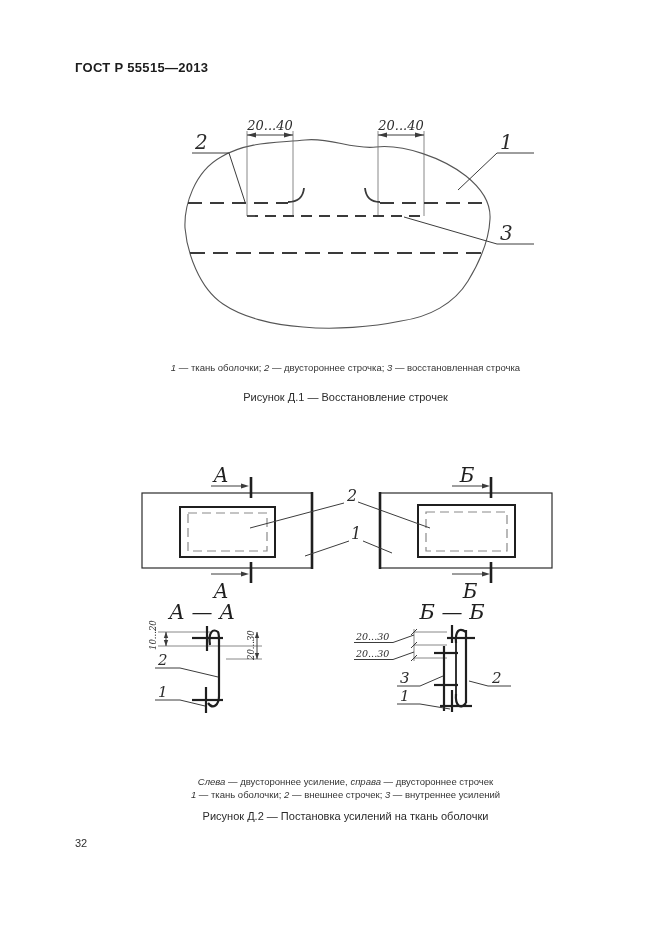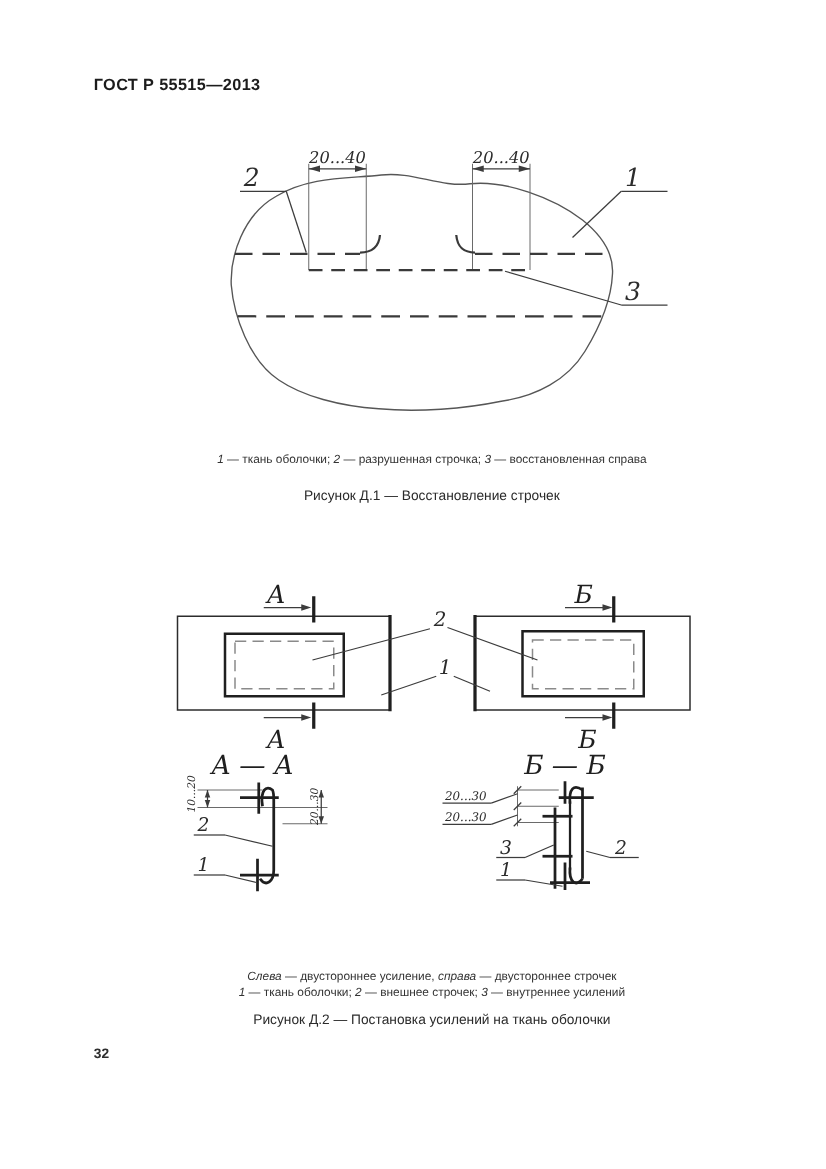--- a/index.html
+++ b/index.html
@@ -1,20 +1,20 @@
 <!DOCTYPE html>
 <html><head>
 <meta charset="utf-8">
 <style>
   html,body{margin:0;padding:0;background:#ffffff;}
   .page{position:relative;width:661px;height:935px;background:#ffffff;overflow:hidden;
         font-family:"Liberation Sans",sans-serif;color:#2e2e2e;}
   .header{position:absolute;left:75px;top:60px;font-size:13px;font-weight:bold;
           letter-spacing:.3px;color:#1c1c1c;}
-  .pagenum{position:absolute;left:75px;top:837px;font-size:11px;color:#2e2e2e;font-weight:bold;}
+  .pagenum{position:absolute;left:75px;top:837px;font-size:11px;color:#2e2e2e;}
   .cap{position:absolute;left:15px;width:661px;text-align:center;color:#333;}
   .cap.small{font-size:9.5px;line-height:13px;}
   .cap.ftitle{font-size:11px;color:#2b2b2b;}
   .lgn{font-style:italic;}
   svg{position:absolute;overflow:visible;}
   
   .dim{font:italic 13px "DejaVu Serif",serif;fill:#2c2c2c;}
   .dims{font:italic 8.5px "DejaVu Serif",serif;fill:#2c2c2c;}
   .dimsb{font:italic 9.5px "DejaVu Serif",serif;fill:#2c2c2c;}
   .co{font:italic 20px "DejaVu Serif",serif;fill:#2c2c2c;}
@@ -81,21 +81,21 @@
       <path class="mid" d="M 497,153 L 458,190" stroke-width="0.9"></path>
     </g>
     <g>
       <text class="co" x="500" y="240">3</text>
       <path class="mid" d="M 497,244 H 534"></path>
       <path class="mid" d="M 497,244 L 404,217" stroke-width="0.9"></path>
     </g>
   </svg>
 
   <div class="cap small" style="top:361px">
-    <span class="lgn">1</span><span> — ткань оболочки; </span><span class="lgn">2</span><span> — разрушенная строчка; </span><span class="lgn">3</span><span> — восстановленная справа</span>
+    <span class="lgn">1</span><span> — ткань оболочки; </span><span class="lgn">2</span><span> — двустороннее строчка; </span><span class="lgn">3</span><span> — восстановленная строчка</span>
   </div>
   <div class="cap ftitle" style="top:391px">Рисунок Д.1 — Восстановление строчек</div>
 
   <svg class="fig2" style="left:140px;top:455px;" width="420" height="278" viewBox="140 455 420 278">
 
     <g>
       <rect x="142" y="493" width="170" height="75" fill="none" stroke="#2c2c2c" stroke-width="1.2"></rect>
       <line x1="312" y1="492" x2="312" y2="569" stroke="#1f1f1f" stroke-width="2.6"></line>
       <rect x="180" y="507" width="95" height="50" fill="none" stroke="#1f1f1f" stroke-width="2"></rect>
       <rect x="188" y="513" width="79" height="38" fill="none" stroke="#8a8a8a" stroke-width="1.2" stroke-dasharray="9 5"></rect>

